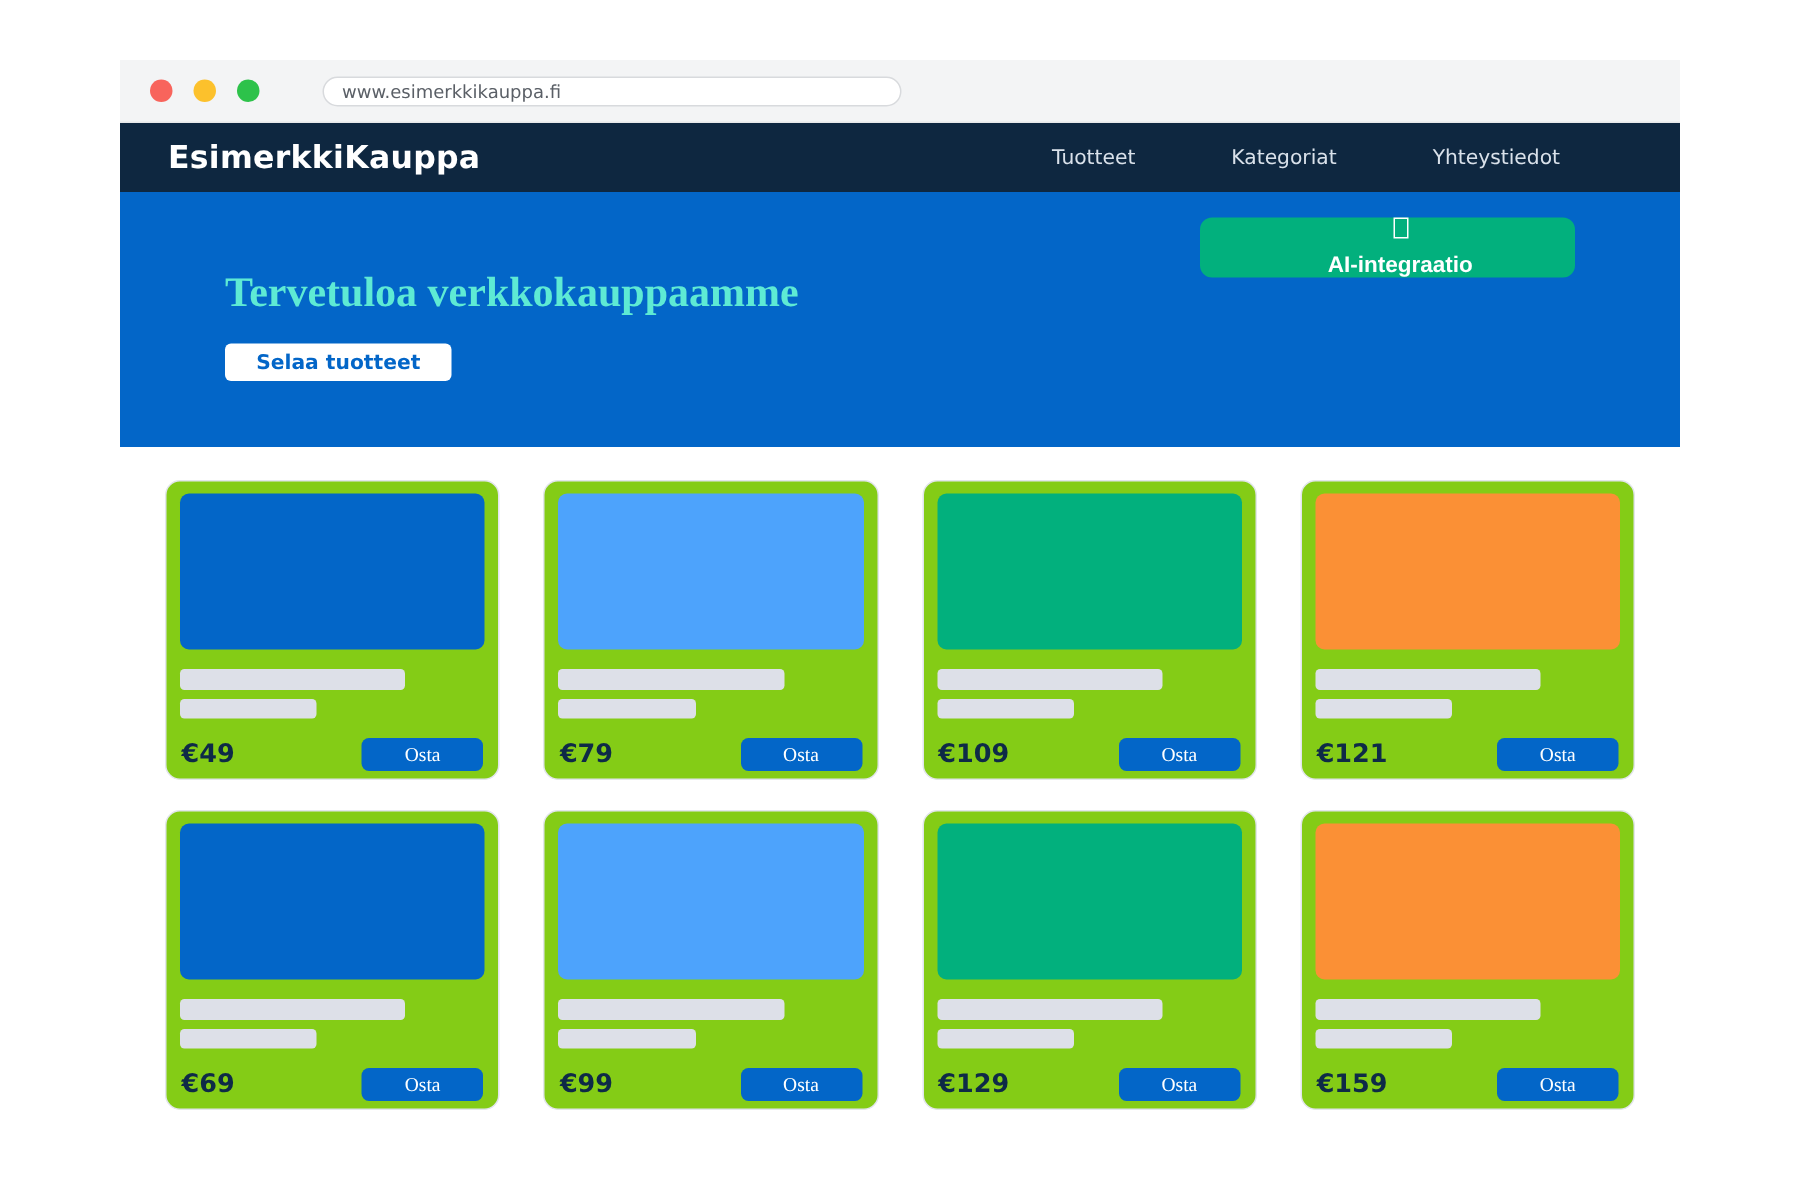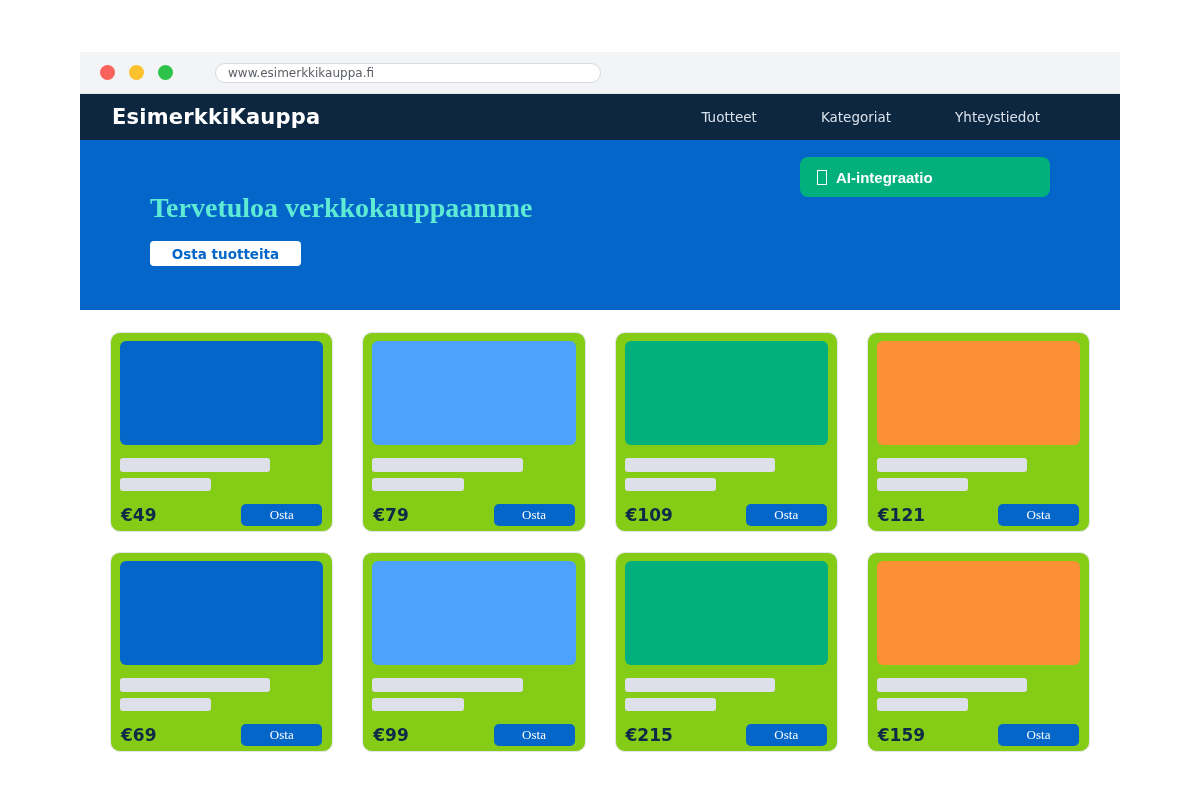--- a/index.html
+++ b/index.html
@@ -1,19 +1,19 @@
 <!DOCTYPE html>
 <html><head>
 <meta charset="utf-8">
 <style>
   * { margin: 0; padding: 0; box-sizing: border-box; }
   html, body { width: 1200px; height: 800px; background: #ffffff; font-family: "DejaVu Sans", "Liberation Sans", sans-serif; }
   .stage { position: relative; width: 1200px; height: 800px; background: #ffffff; overflow: hidden; }
 
-  .window { position: absolute; left: 80px; top: 52px; width: 1040px; }
+  .window { position: absolute; left: 80px; top: 40px; width: 1040px; }
 
   
   .chrome { height: 42px; background: #f3f4f5; border-bottom: 1px solid #e7e8ea; display: flex; align-items: center; }
   .dots { display: flex; gap: 14px; margin-left: 20px; }
   .dot { width: 15px; height: 15px; border-radius: 50%; border: none; }
   .dot.red { background: #f8645c; }
   .dot.yellow { background: #fcc12c; }
   .dot.green { background: #2dc24a; }
   .url-bar { margin-left: 42px; width: 386px; height: 20px; background: #ffffff; border: 1px solid #d8dadd; border-radius: 10px; font-size: 12px; color: #5a5f66; padding: 0 12px; outline: none; font-family: "DejaVu Sans", "Liberation Sans", sans-serif; }
 
@@ -22,21 +22,21 @@
   .logo { margin-left: 32px; font-size: 21px; font-weight: bold; color: #ffffff; letter-spacing: 0.2px; }
   .nav { display: flex; gap: 64px; margin-right: 80px; }
   .nav-item { font-size: 13.5px; color: #d9e1ea; cursor: pointer; background: none; border: none; font-family: inherit; }
 
   
   .hero { position: relative; height: 170px; background: #0366c8; }
   .hero-inner { position: absolute; left: 70px; top: 52px; }
   .hero-title { font-size: 28px; font-weight: bold; color: #5eead4; font-family: Liberation Serif, serif; }
   .hero-subtitle { margin-top: 15px; font-size: 16px; color: #c9dcf3; }
   .hero-cta { margin-top: 17px; width: 151px; height: 25px; background: #ffffff; color: #0366c8; font-size: 13.5px; font-weight: bold; border: none; border-radius: 4px; display: flex; align-items: center; justify-content: center; cursor: pointer; font-family: inherit; }
-  .badge { position: absolute; right: 70px; top: 17px; width: 250px; height: 40px; background: #02b07d; border-radius: 8px; display: flex; align-items: center; padding-left: 17px; gap: 9px; cursor: pointer; border: none; }
+  .badge { position: absolute; right: 70px; top: 17px; width: 250px; height: 40px; background: #02b07d; border-radius: 8px; display: flex; align-items: center; padding-left: 17px; gap: 9px; cursor: pointer; border: none; flex-direction: column; }
   .badge-glyph { display: inline-block; width: 10px; height: 15px; border: 1.5px solid #ffffff; }
   .badge-label { font-size: 15px; font-weight: bold; color: #ffffff; font-family: inherit; }
 
   
   .grid { padding: 22px 30px 0 30px; display: grid; grid-template-columns: repeat(4, 1fr); column-gap: 29px; row-gap: 20px; }
   .card { height: 200px; background: #84cc16; border: 1px solid #e2e5ec; border-radius: 10px; padding: 8px 9px; }
   .card-img { height: 104px; border-radius: 6px; }
   .ph-bar { background: #dde0e8; border-radius: 3px; }
   .ph-title { margin-top: 13px; height: 14px; width: 74%; }
   .ph-sub { margin-top: 6px; height: 13px; width: 45%; }
@@ -64,21 +64,21 @@
       <nav class="nav">
         <button class="nav-item">Tuotteet</button>
         <button class="nav-item">Kategoriat</button>
         <button class="nav-item">Yhteystiedot</button>
       </nav>
     </div>
 
     <div class="hero">
       <div class="hero-inner">
         <div class="hero-title">Tervetuloa verkkokauppaamme</div>
-        <button class="hero-cta">Osta tuotteita</button>
+        <button class="hero-cta">Selaa tuotteet</button>
       </div>
       <button class="badge">
         <span class="badge-glyph"></span>
         <span class="badge-label">AI-integraatio</span>
       </button>
     </div>
 
     <div class="grid">
       <div class="card">
         <div class="card-img" style="background: rgb(3, 102, 200);"></div>
@@ -138,21 +138,21 @@
           <span class="price">€99</span>
           <button class="buy-btn">Osta</button>
         </div>
       </div>
 
       <div class="card">
         <div class="card-img" style="background: rgb(2, 176, 125);"></div>
         <div class="ph-bar ph-title"></div>
         <div class="ph-bar ph-sub"></div>
         <div class="card-footer">
-          <span class="price">€215</span>
+          <span class="price">€129</span>
           <button class="buy-btn">Osta</button>
         </div>
       </div>
 
       <div class="card">
         <div class="card-img" style="background: rgb(251, 144, 53);"></div>
         <div class="ph-bar ph-title"></div>
         <div class="ph-bar ph-sub"></div>
         <div class="card-footer">
           <span class="price">€159</span>

